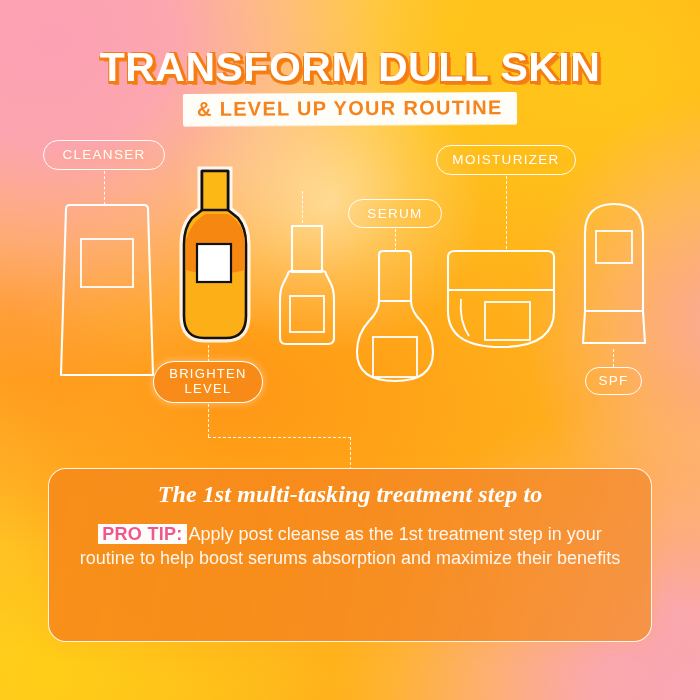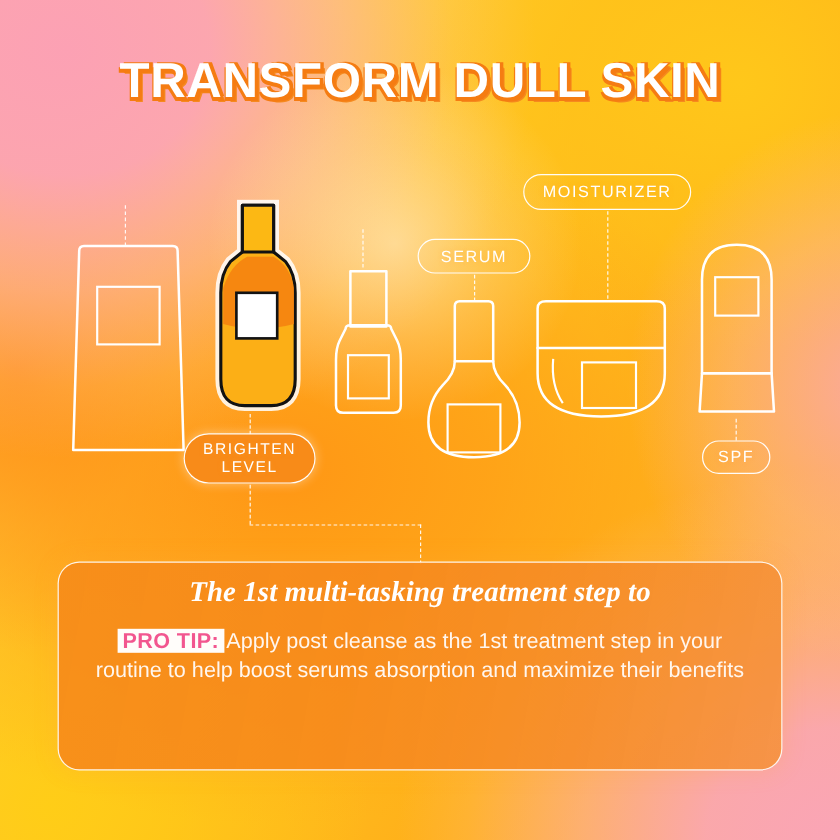--- a/index.html
+++ b/index.html
@@ -255,20 +255,23 @@
   <div class="bg-layer bg-yellow-tr"></div>
   <div class="bg-layer bg-warm-bl"></div>
   <div class="bg-layer bg-orange-mid"></div>
   <div class="bg-layer bg-orange-left"></div>
   <div class="bg-layer bg-pink-tl"></div>
   <div class="bg-layer bg-pink-br"></div>
   <div class="bg-layer bg-pink-r"></div>
   <div class="bg-layer bg-soft-white"></div>
 
   <div class="headline">TRANSFORM DULL SKIN</div>
+  <div class="subbanner-wrap">
+    <span class="subbanner">&amp; LEVEL UP YOUR ROUTINE</span>
+  </div>
 
   <div class="dash-v conn-cleanser"></div>
   <div class="dash-v conn-eyecream"></div>
   <div class="dash-v conn-serum"></div>
   <div class="dash-v conn-moisturizer"></div>
   <div class="dash-v conn-spf"></div>
   <div class="dash-v conn-toner-top"></div>
   <div class="dash-v conn-toner-down"></div>
   <div class="dash-h conn-toner-across"></div>
   <div class="dash-v conn-toner-end"></div>
@@ -318,20 +321,23 @@
   </div>
 
   <div class="product prod-spf">
     <svg width="78" height="150" viewBox="0 0 78 150">
       <path class="ln" d="M10 34 Q10 5 39 5 Q68 5 68 34 L68 112 L10 112 Z"></path>
       <rect class="ln-thin" x="21" y="32" width="36" height="32"></rect>
       <path class="ln" d="M10 112 L68 112 L70 144 L8 144 Z"></path>
     </svg>
   </div>
 
+  <div class="pill pill-cleanser">
+    <span>CLEANSER</span>
+  </div>
 
 
   <div class="pill pill-moisturizer">
     <span>MOISTURIZER</span>
   </div>
 
   <div class="pill pill-serum">
     <span>SERUM</span>
   </div>
 

